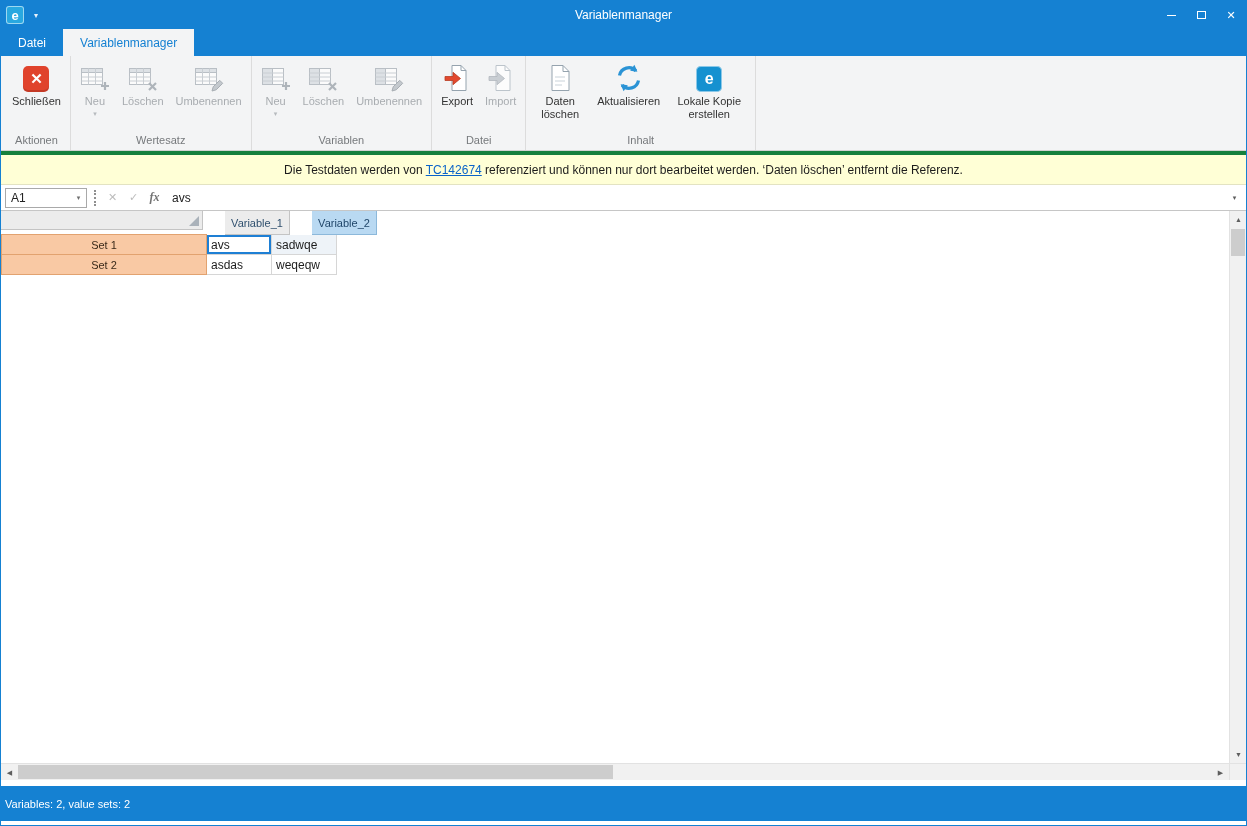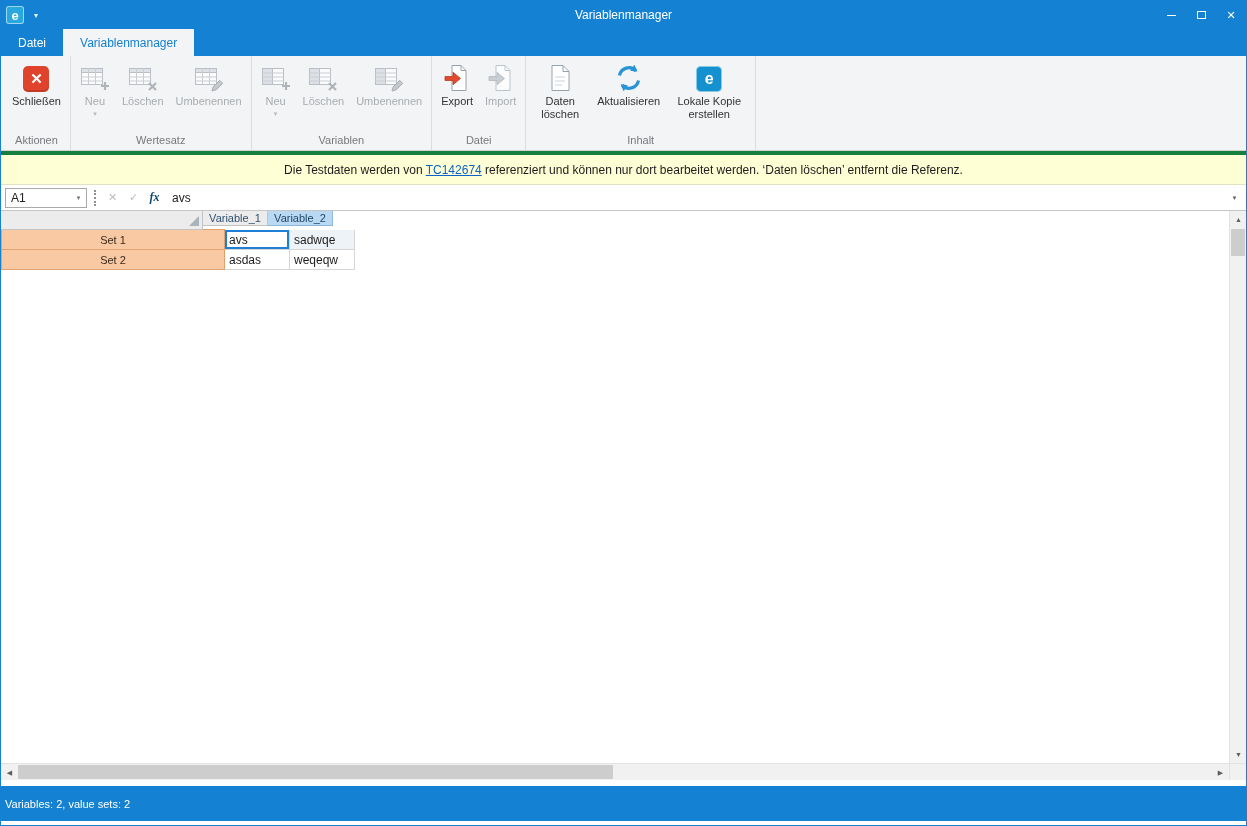--- a/index.html
+++ b/index.html
@@ -48,35 +48,35 @@
             display:flex; align-items:center; justify-content:center; font-size:12px; color:#1c1c1c; }
   .notice a { color:#0a63c9; text-decoration:underline; cursor:pointer; }
 
   
   .formulabar { height:26px; flex:none; background:#fff; border-bottom:1px solid #c6c6c6; display:flex; align-items:center; padding:0 3px 0 4px; }
   .name-box { width:82px; height:20px; border:1px solid #a9a9a9; background:#fff; display:flex; align-items:center; flex:none; }
   .nb-text { flex:1; padding-left:5px; font-size:12px; color:#222; }
   .nb-arrow { width:15px; text-align:center; color:#6f6f6f; font-size:7px; }
   .grip { height:16px; border-left:2px dotted #8f8f8f; margin:0 6px 0 7px; }
   .fbtn { width:21px; text-align:center; font-size:11px; color:#bcbcbc; }
-  .fbtn.fx { color:#0c4a6e; font-style:italic; font-weight:bold; font-family:"Liberation Serif", serif; font-size:12px; }
+  .fbtn.fx { color:#737373; font-style:italic; font-weight:bold; font-family:"Liberation Serif", serif; font-size:12px; }
   .formula-input { flex:1; border:none; outline:none; height:100%; font:12px "Liberation Sans", sans-serif; padding-left:7px; color:#222; background:#fff; }
   .fb-dd { width:17px; text-align:center; color:#5c5c5c; font-size:7px; flex:none; }
 
   
   .content-row { flex:1; display:flex; min-height:0; background:#fff; }
   .canvas { flex:1; position:relative; overflow:hidden; background:#fff; }
   .grid { position:absolute; top:0; left:0; }
   .g-row { display:flex; }
   .g-corner { width:202px; height:19px; background:#ececec; border-right:1px solid #c4c4c4; border-bottom:1px solid #c4c4c4; position:relative; }
   .corner-tri { position:absolute; right:3px; bottom:3px; width:0; height:0; border-left:10px solid transparent; border-bottom:10px solid #aab2ba; }
-  .g-colh { width:65px; height:15px; background:#ececec; border-right:1px solid #c4c4c4; border-bottom:1px solid #c4c4c4;
-            display:flex; align-items:center; justify-content:center; font-size:11px; color:#30506e; }
+  .g-colh { width:65px; height:24px; background:#ececec; border-right:1px solid #c4c4c4; border-bottom:1px solid #c4c4c4;
+            display:flex; align-items:center; justify-content:center; font-size:11px; color:#30506e;margin-left:22px; }
   .g-colh.sel { background:#b9d9f2; border-color:#8cb8da; color:#1f4569;text-align:right; }
-  .g-rowh { width:224px; height:20px; background:#f9c9a4; border:1px solid #e2a26f; border-top:none;
+  .g-rowh { width:206px; height:20px; background:#f9c9a4; border:1px solid #e2a26f; border-top:none;
             display:flex; align-items:center; justify-content:center; font-size:11px; color:#3a2a1a; }
   .g-row:nth-child(2) .g-rowh { border-top:1px solid #e2a26f; margin-top:-1px; height:21px; }
   .g-cell { width:65px; height:20px; background:#fff; border-right:1px solid #d6d6d6; border-bottom:1px solid #d6d6d6;
             display:flex; align-items:center; padding-left:4px; font-size:12px; color:#1c1c1c; }
   .g-cell.selected { box-shadow: inset 0 0 0 2px #1e7fd4; }
   .g-cell.shaded { background:#eef3f8; }
 
   
   .vscroll { width:17px; flex:none; background:#f1f1f1; border-left:1px solid #e2e2e2; display:flex; flex-direction:column; }
   .sarrow { height:17px; width:17px; flex:none; display:flex; align-items:center; justify-content:center; font-size:7px; color:#5e5e5e; cursor:default; }

